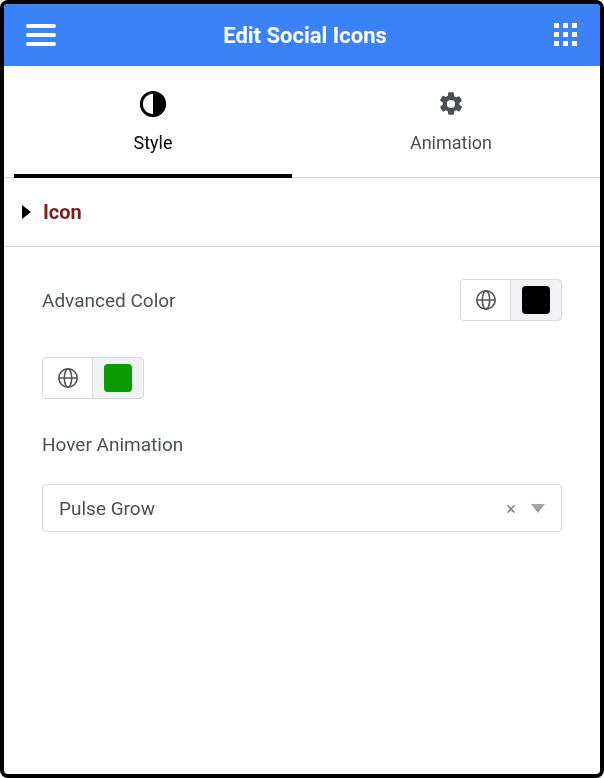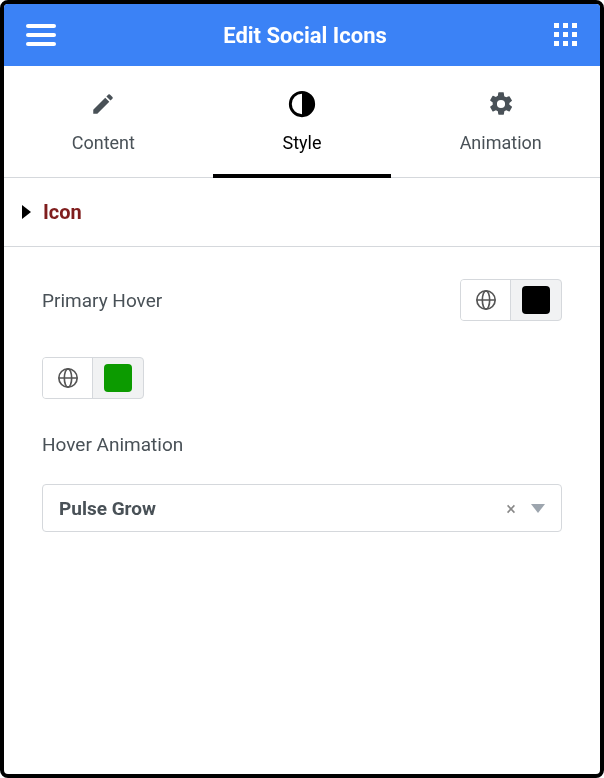--- a/index.html
+++ b/index.html
@@ -174,21 +174,21 @@
     border-radius: 4px;
     height: 48px;
     display: flex;
     align-items: center;
     padding: 0 16px;
     font-size: 19px;
     color: #495157;
     cursor: pointer;
     position: relative;
   }
-  .select-value { flex: 1; font-weight: bold; }
+  .select-value { flex: 1; }
   .select-clear {
     width: 28px;
     text-align: center;
     font-size: 18px;
     color: #888;
     cursor: pointer;
   }
   .select-caret {
     width: 0; height: 0;
     border-left: 7px solid transparent;
@@ -215,28 +215,20 @@
     <span></span>
       <span></span>
       <span></span>
     <span></span>
       <span></span>
       <span></span>
   </div>
 </div>
 
 <div class="tabs">
-  <div class="tab">
-    <div class="tab-icon">
-      <svg width="26" height="26" viewBox="0 0 24 24" fill="#495157">
-          <path d="M3 17.25V21h3.75l11.06-11.06-3.75-3.75L3 17.25zM20.71 7.04a1 1 0 0 0 0-1.41l-2.34-2.34a1 1 0 0 0-1.41 0l-1.83 1.83 3.75 3.75 1.83-1.83z"></path>
-        </svg>
-    </div>
-    <div class="tab-label">Content</div>
-  </div>
   <div class="tab active">
     <div class="tab-icon">
       <svg width="28" height="28" viewBox="0 0 24 24">
           <circle cx="12" cy="12" r="10" fill="none" stroke="#000" stroke-width="2.5"></circle>
           <path d="M12 2 A10 10 0 0 1 12 22 Z" fill="#000"></path>
         </svg>
     </div>
     <div class="tab-label">Style</div>
   </div>
   <div class="tab">
@@ -253,21 +245,21 @@
   <div class="section-header">
     <div class="caret-right"></div>
     <span>Icon</span>
   </div>
 </div>
 
 <div class="section" style="border-bottom:none;">
   <div class="section-body">
 
     <div class="control-row">
-      <div class="control-label">Primary Hover</div>
+      <div class="control-label">Advanced Color</div>
       <div class="color-group">
         <div class="globe-btn">
           <svg width="22" height="22" viewBox="0 0 24 24" fill="none" stroke="#555" stroke-width="1.8">
               <circle cx="12" cy="12" r="10"></circle>
               <ellipse cx="12" cy="12" rx="4" ry="10"></ellipse>
               <line x1="2" y1="12" x2="22" y2="12"></line>
             </svg>
         </div>
         <div class="swatch-wrap">
           <div class="swatch" id="swatch-primary" style="background: rgb(0, 0, 0);"></div>

